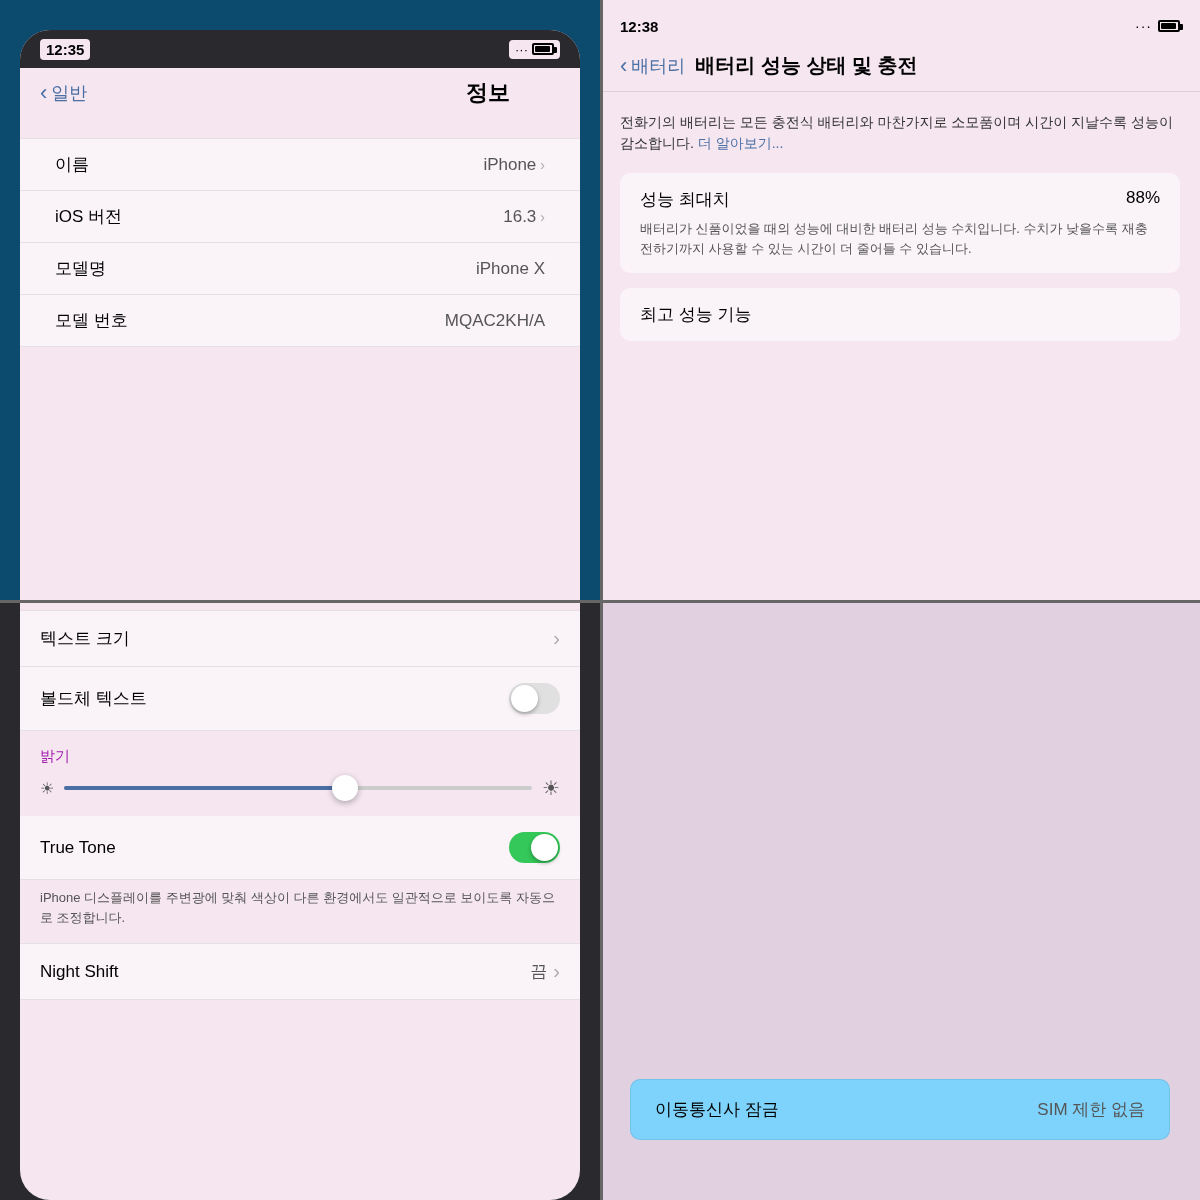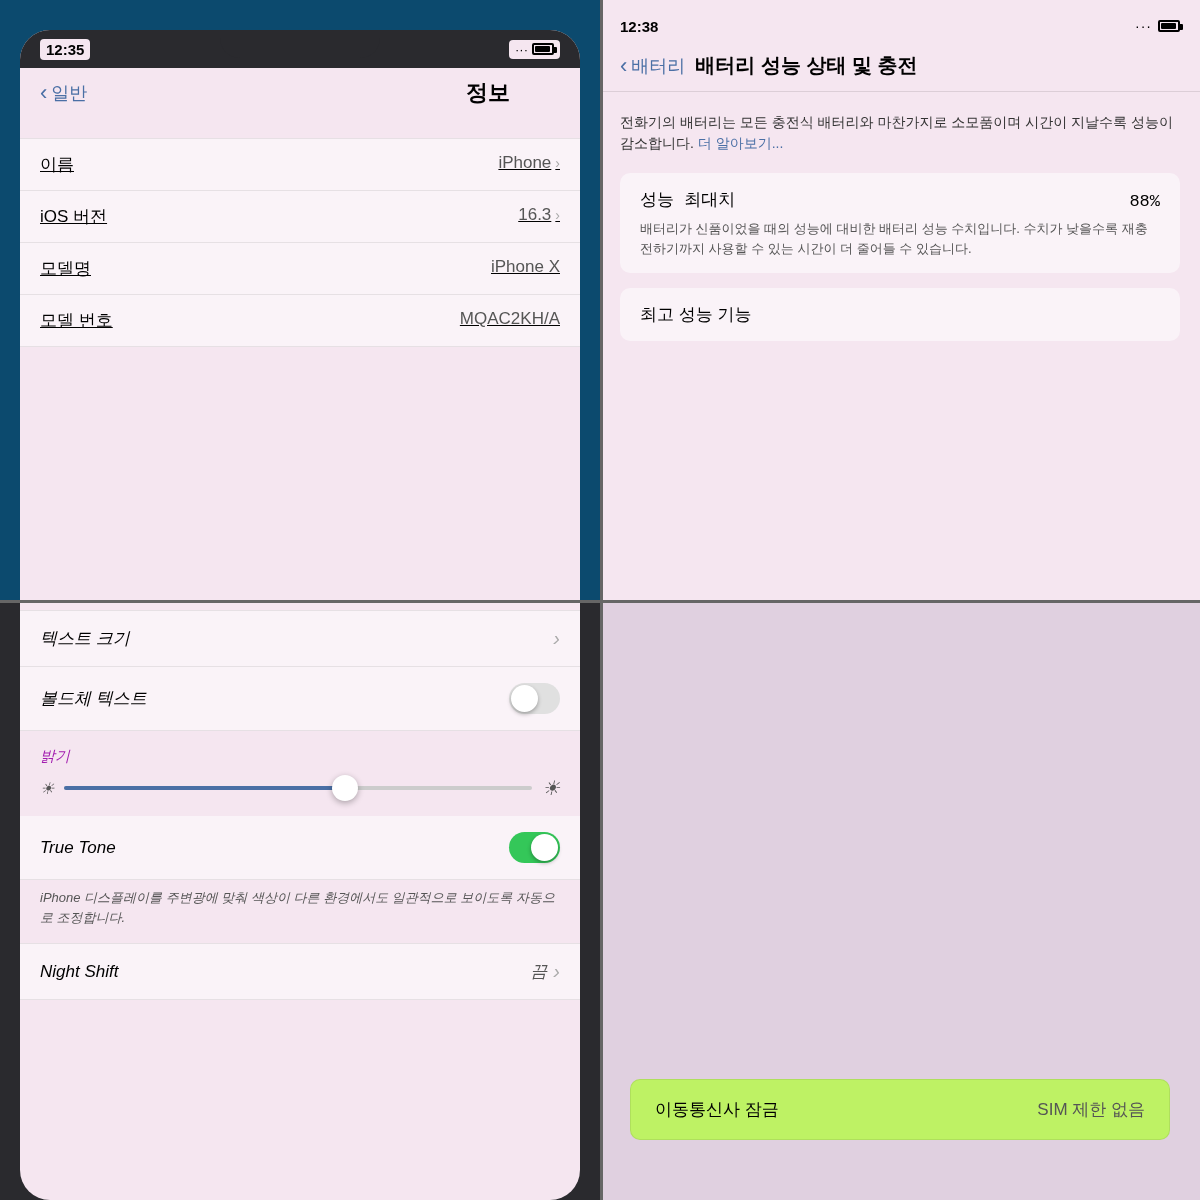--- a/index.html
+++ b/index.html
@@ -118,25 +118,24 @@
       margin: 0 auto;
       margin-right: 50px;
     }
 
     .info-list {
       padding: 20px 0;
     }
     .info-row {
       display: flex;
       justify-content: space-between;
-      align-items: flex-start;
-      padding: 14px 20px;
+      align-items: center;
+      padding: 14px 35px;
       background: rgba(255,255,255,0.5);
       border-bottom: 1px solid rgba(0,0,0,0.08);
-      text-decoration: underline;
     }
     .info-row:first-child {
       border-top: 1px solid rgba(0,0,0,0.08);
     }
     .info-label {
       font-size: 17px;
       color: #000;
     }
     .info-value {
       font-size: 17px;
@@ -223,23 +222,22 @@
     }
     .battery-section {
       background: rgba(255,255,255,0.5);
       border-radius: 10px;
       padding: 15px 20px;
       margin-bottom: 15px;
     }
     .battery-section-header {
       display: flex;
       justify-content: space-between;
-      align-items: flex-end;
+      align-items: flex-start;
       margin-bottom: 8px;
-      font-family: Liberation Mono, monospace;
     }
     .battery-section-title {
       font-size: 17px;
       font-weight: 500;
       color: #000;
     }
     .battery-percent {
       font-size: 17px;
       color: #000;
     }
@@ -266,21 +264,20 @@
     }
     .display-screen {
       position: absolute;
       top: 0;
       left: 20px;
       right: 20px;
       bottom: 0;
       background: #f5e6f0;
       border-radius: 0 0 30px 30px;
       overflow: hidden;
-      font-style: italic;
     }
     .display-content {
       padding: 10px 0;
     }
     .display-row {
       display: flex;
       justify-content: space-between;
       align-items: center;
       padding: 16px 20px;
       background: rgba(255,255,255,0.5);
@@ -404,21 +401,21 @@
 
     
     .q4 {
       background: #e0d0e0;
       display: flex;
       align-items: flex-end;
       justify-content: center;
       padding-bottom: 60px;
     }
     .carrier-row {
-      background: #bef264;
+      background: #7dd3fc;
       border-radius: 10px;
       padding: 18px 24px;
       display: flex;
       justify-content: space-between;
       align-items: center;
       width: 90%;
       border: 1px solid rgba(0,0,0,0.08);
     }
     .carrier-label {
       font-size: 17px;

